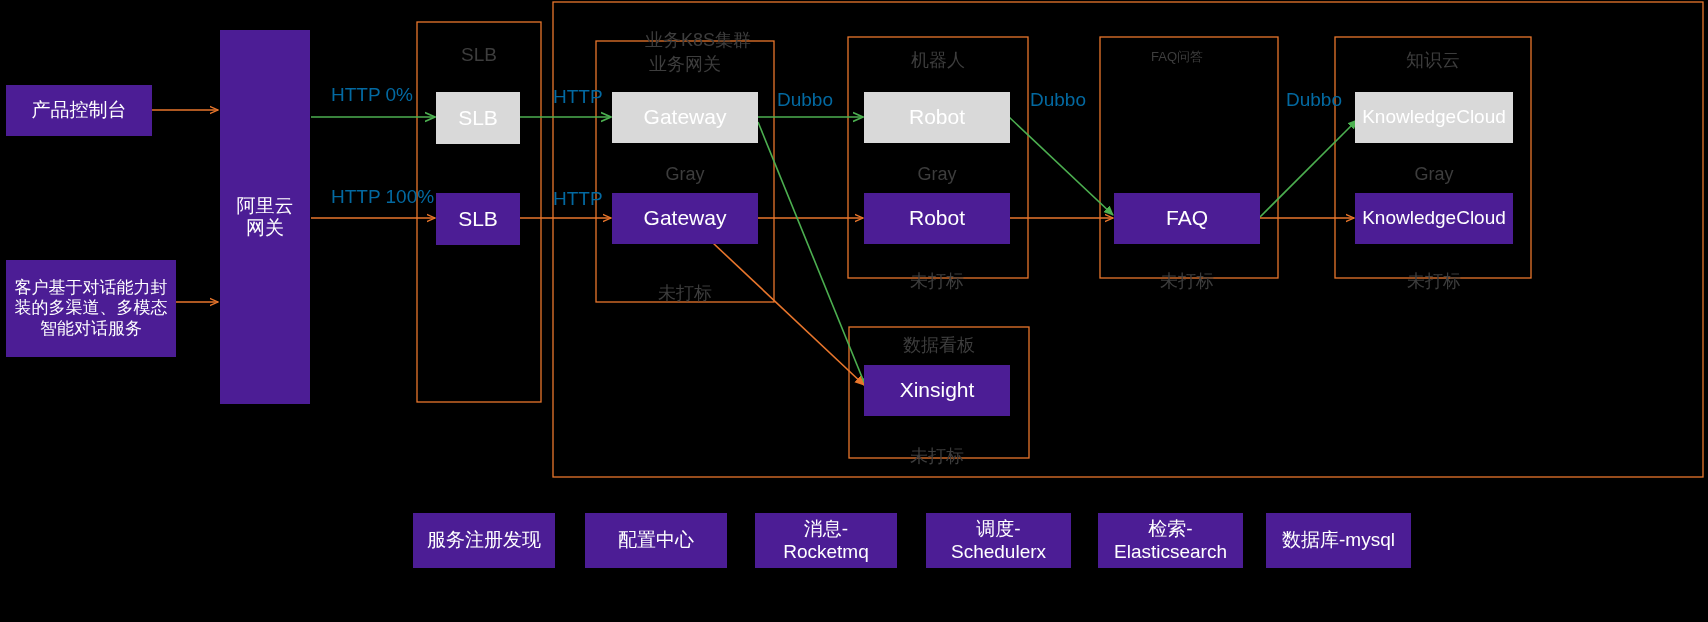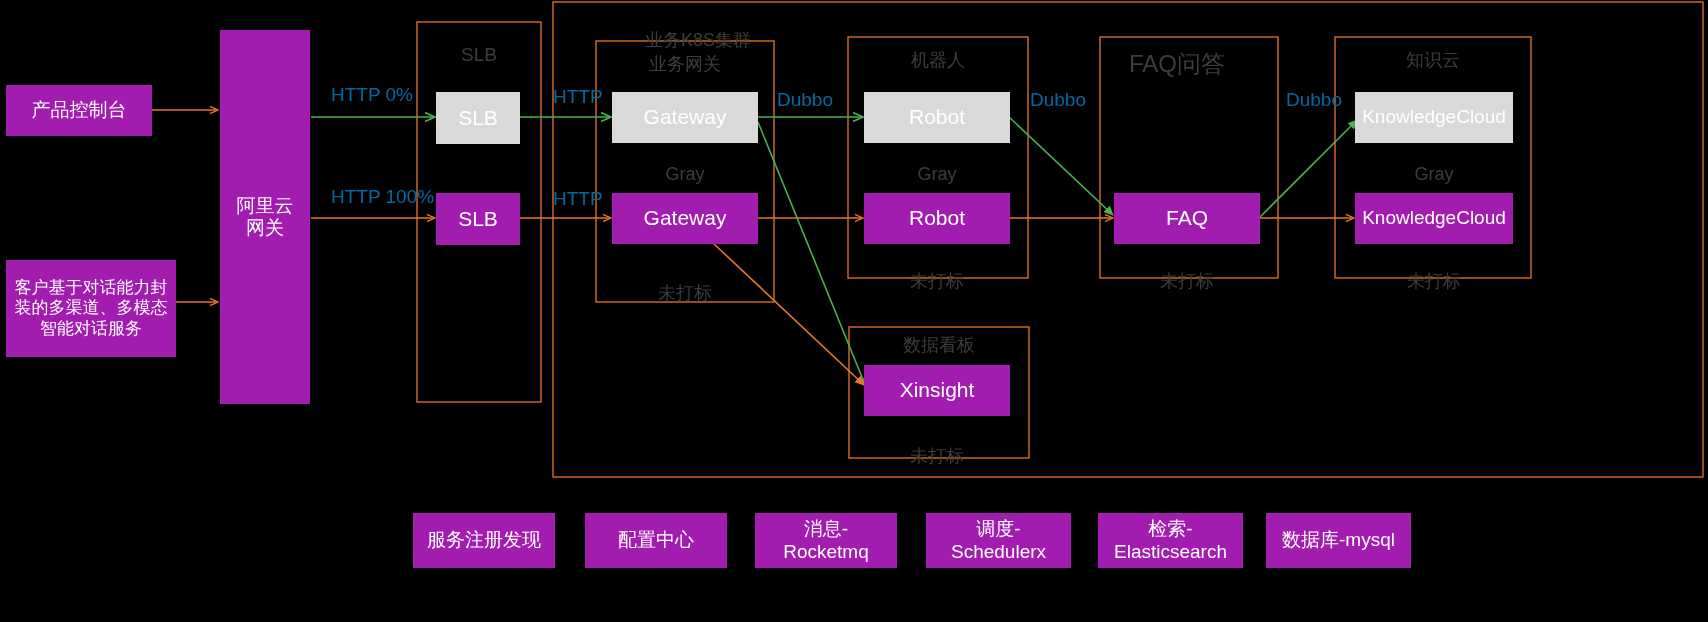--- a/index.html
+++ b/index.html
@@ -1,21 +1,21 @@
 <!DOCTYPE html>
 <html><head>
 <meta charset="utf-8">
 <style>
   html,body{margin:0;padding:0;background:#000;}
   body{width:1708px;height:622px;overflow:hidden;font-family:"Liberation Sans","DejaVu Sans",sans-serif;}
   #stage{position:relative;width:1708px;height:622px;background:#000;}
   svg.layer{position:absolute;left:0;top:0;width:1708px;height:622px;}
   .node{position:absolute;display:flex;align-items:center;justify-content:center;
         text-align:center;color:#fff;line-height:1.18;box-sizing:border-box;}
-  .orange{background:#a21caf;}
+  .orange{background:#4c1d95;}
   .gray{background:#D9D9D9;color:#fff;}
   .grp-label{position:absolute;color:#3d3d3d;white-space:nowrap;text-align:center;}
   .edge-label{position:absolute;color:#0369a1;white-space:nowrap;}
   .sub-label{position:absolute;color:#3d3d3d;white-space:nowrap;text-align:center;margin-top:16px;}
 </style>
 </head>
 <body>
 
 <div id="stage">
 
@@ -71,21 +71,21 @@
 
     <path d="M758 122 L866 387" stroke="#4CAF50" stroke-width="1.6" fill="none" marker-end="url(#arrGfill)"></path>
 
     <path d="M713 243 L864 385" stroke="#E8762C" stroke-width="1.6" fill="none" marker-end="url(#arrOfill)"></path>
   </svg>
 
   <div class="grp-label" style="left:417px;top:44px;width:124px;font-size:19px;">SLB</div>
   <div class="grp-label" style="left:578px;top:8px;width:240px;font-size:18px;margin-top:20px;">业务K8S集群</div>
   <div class="grp-label" style="left:596px;top:52px;width:178px;font-size:18px;">业务网关</div>
   <div class="grp-label" style="left:848px;top:48px;width:180px;font-size:18px;">机器人</div>
-  <div class="grp-label" style="left:1100px;top:48px;width:154px;font-size:24px;">FAQ问答</div>
+  <div class="grp-label" style="left:1100px;top:48px;width:154px;font-size:13px;">FAQ问答</div>
   <div class="grp-label" style="left:1335px;top:48px;width:196px;font-size:18px;">知识云</div>
   <div class="grp-label" style="left:849px;top:333px;width:180px;font-size:18px;">数据看板</div>
 
   <div class="node orange" style="left:6px;top:85px;width:146px;height:51px;font-size:19px;">产品控制台</div>
 
   <div class="node orange" style="left:6px;top:260px;width:170px;height:97px;font-size:17px;padding:0 7px;">客户基于对话能力封装的多渠道、多模态智能对话服务</div>
 
   <div class="node orange" style="left:220px;top:30px;width:90px;height:374px;font-size:19px;padding:0 10px;">阿里云网关</div>
 
   <div class="node gray" style="left:436px;top:92px;width:84px;height:52px;font-size:21px;">SLB</div>

